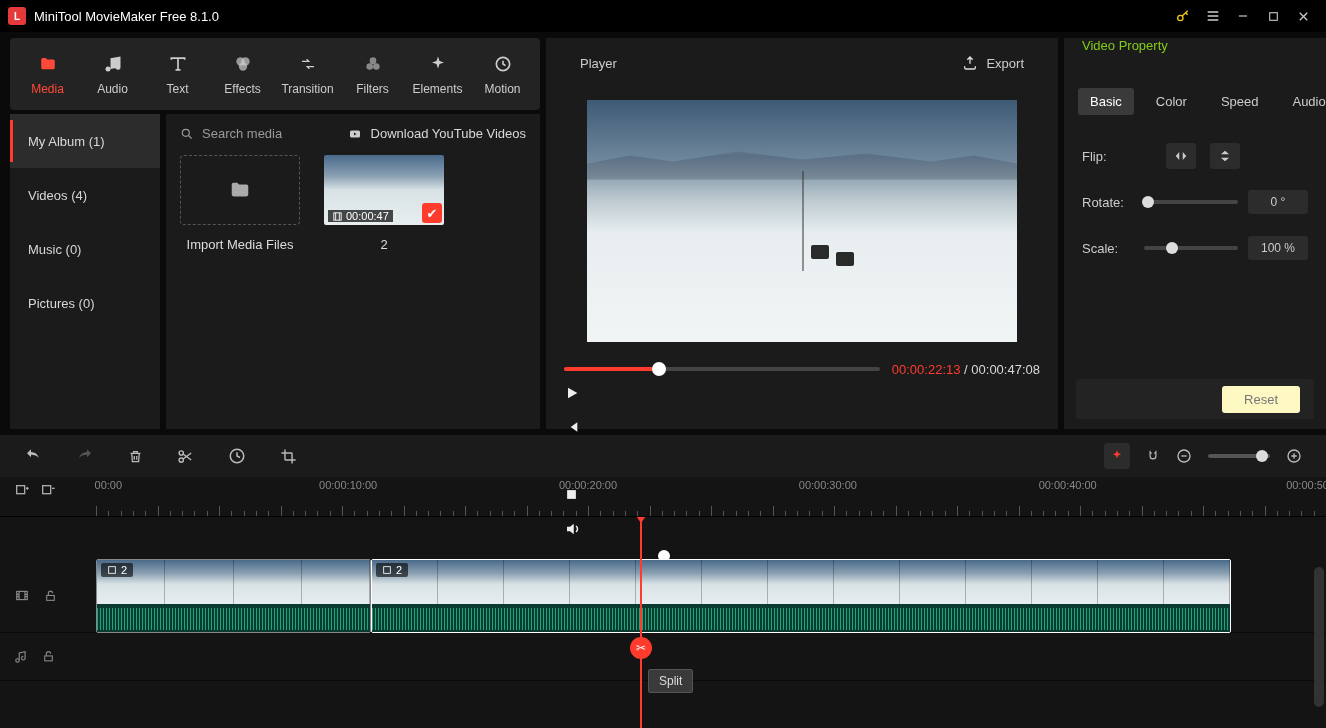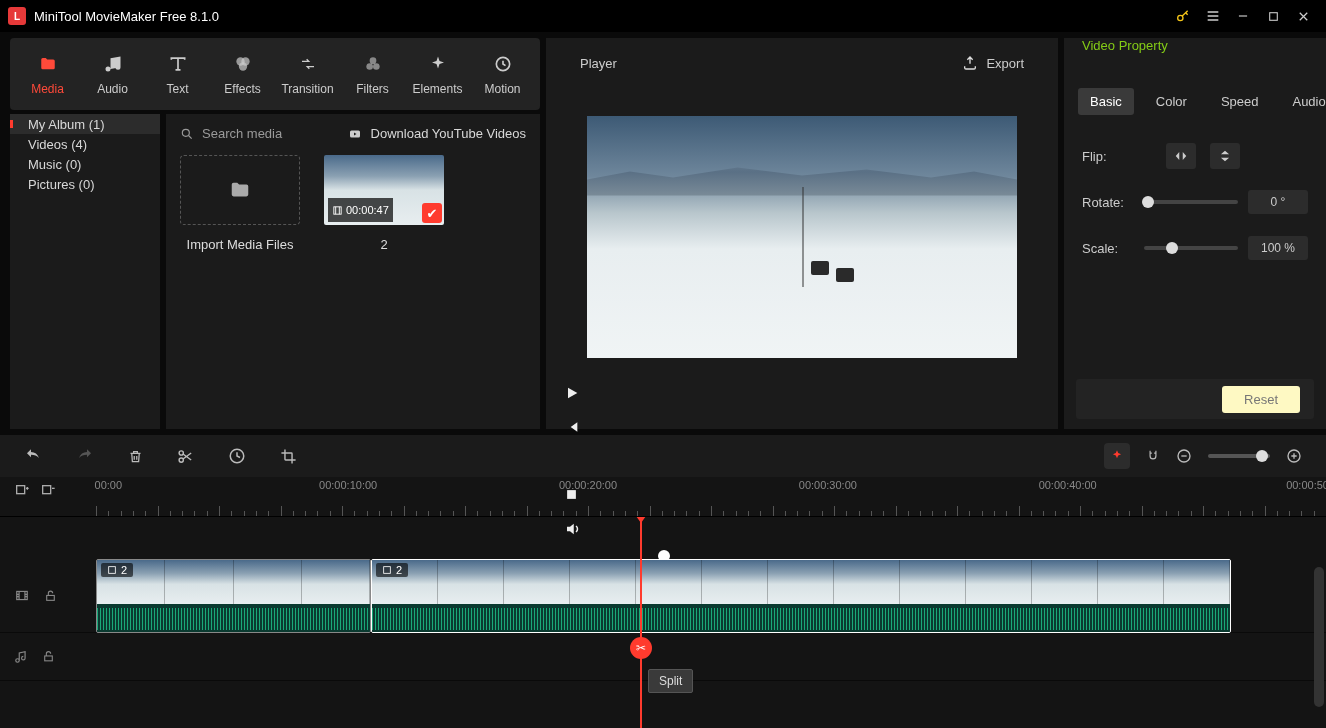--- a/index.html
+++ b/index.html
@@ -10,32 +10,32 @@
 .titlebar .tbtn { width: 30px; height: 30px; display: flex; align-items: center; justify-content: center; color: #ccc; cursor: pointer; }
 .titlebar .key { color: #f5c518; }
 .top { height: 403px; display: flex; gap: 6px; padding: 6px 0 6px 0;}
 .left { width: 540px; display:flex; flex-direction:column;}
 .toolbar { height: 72px; background: #232323; border-radius:4px; margin:0 0 4px 10px; display:flex; align-items:center; padding:0 6px; gap:2px;}
 .toolbtn { width: 64px; height:62px; display:flex; flex-direction:column; align-items:center;justify-content:center; color:#ccc; cursor:pointer; gap:7px; font-size:12px;}
 .toolbtn.active { color:#ff4a3a; }
 .toolbtn .ic { font-size:20px; height:22px; display:flex;align-items:center;}
 .leftbody { flex:1; display:flex; margin-left:10px;}
 .catcol { width:150px; background:#1b1b1b;}
-.catitem { height:20px; display:flex; align-items:center; padding-left:18px; color:#d8d8d8; cursor:pointer; position:relative;}
+.catitem { height:54px; display:flex; align-items:center; padding-left:18px; color:#d8d8d8; cursor:pointer; position:relative;}
 .catitem.active { background:#2c2c2c; }
 .catitem.active::before { content:''; position:absolute; left:0; top:6px; bottom:6px; width:3px; background:#ff3b2e; }
 .mediacol { flex:1; background:#1b1b1b; margin-left:6px; padding:12px 14px;}
 .searchrow { display:flex; align-items:center; color:#9a9a9a; margin-bottom:14px; font-size:13px;}
 .searchrow .srch { display:flex; align-items:center; gap:8px; cursor:text;}
 .searchrow .dl { margin-left:auto; display:flex; align-items:center; gap:8px; cursor:pointer; color:#d8d8d8;}
 .thumbs { display:flex; gap:24px; }
 .importbox { width:120px; height:70px; border:1.5px dashed #555; border-radius:4px; display:flex; align-items:center;justify-content:center; cursor:pointer; color:#aaa; font-size:22px;}
 .thumbwrap { display:flex; flex-direction:column; align-items:center; gap:12px; color:#ddd;}
 .clipthumb { width:120px; height:70px; background:linear-gradient(180deg,#4a6a8a 0%, #8aa0b2 30%, #d8e2e5 50%, #e8eef0 100%); border-radius:2px; position:relative; cursor:pointer;}
-.clipthumb .dur { position:absolute; left:4px; bottom:3px; background:rgba(0,0,0,.7); color:#fff; font-size:11px; padding:6px 4px; display:flex; align-items:center; gap:3px;}
+.clipthumb .dur { position:absolute; left:4px; bottom:3px; background:rgba(0,0,0,.7); color:#fff; font-size:11px; padding:0 4px; display:flex; align-items:center; gap:3px;}
 .clipthumb .chk { position:absolute; right:2px; bottom:2px; width:20px;height:20px; background:#ff3b2e; border-radius:3px; color:#fff; display:flex;align-items:center;justify-content:center;font-size:13px;}
 .player { flex:1; background:#1b1b1b; display:flex; flex-direction:column; padding:0 0 10px 0;}
 .phead { height:50px; display:flex; align-items:center; padding:0 34px; color:#ccc;}
 .phead .exp { margin-left:auto; display:flex; align-items:center; gap:8px; cursor:pointer;}
 .canvas { flex:1; display:flex; align-items:center; justify-content:center;}
 .frame { width:430px; height:242px; background:linear-gradient(180deg,#3d5a75 0%, #6f879c 25%, #b8c6cc 40%, #e8eef0 55%, #f0f4f5 100%); position:relative;}
 .mtn { position:absolute; left:0; right:0; top:40px; height:40px; background:linear-gradient(180deg, transparent, #5a7085 40%, #7a8b98); clip-path: polygon(0 60%, 10% 40%, 20% 55%, 35% 30%, 50% 50%, 65% 35%, 80% 55%, 90% 40%, 100% 60%, 100% 100%, 0 100%);}
 .progress { height:32px; display:flex; align-items:center; padding:0 18px; gap:12px;}
 .pbar { position:relative; height:4px; background:#444; flex:1; border-radius:2px;}
 .pfill { position:absolute; left:0; top:0; bottom:0; width:30%; background:#ff3b2e; border-radius:2px;}
@@ -272,20 +272,29 @@
       </div>
     </div>
     <div class="canvas">
       <div class="frame">
         <div class="mtn"></div>
         <svg style="position:absolute;left:50%;top:0;height:100%;width:2px" viewBox="0 0 2 100">
             <line x1="1" y1="0" x2="1" y2="100" stroke="#333" stroke-width="1"></line>
           </svg>
         <div style="position:absolute;left:52%;top:60%;width:18px;height:14px;background:#2a2a2a;border-radius:2px"></div>
         <div style="position:absolute;left:58%;top:63%;width:18px;height:14px;background:#2a2a2a;border-radius:2px"></div>
+      </div>
+    </div>
+    <div class="progress">
+      <div class="pbar">
+        <div class="pfill"></div>
+        <div class="pknob"></div>
+      </div>
+      <div class="ptime">
+        <span class="cur">00:00:22:13</span><span> / </span><span>00:00:47:08</span>
       </div>
     </div>
     <div class="pctrl">
       <span class="ic">
           <svg width="16" height="16" viewBox="0 0 24 24" fill="#eee">
             <path d="M6 4l14 8-14 8z"></path>
           </svg>
         </span>
       <span class="ic">
           <svg width="16" height="16" viewBox="0 0 24 24" fill="#eee">

